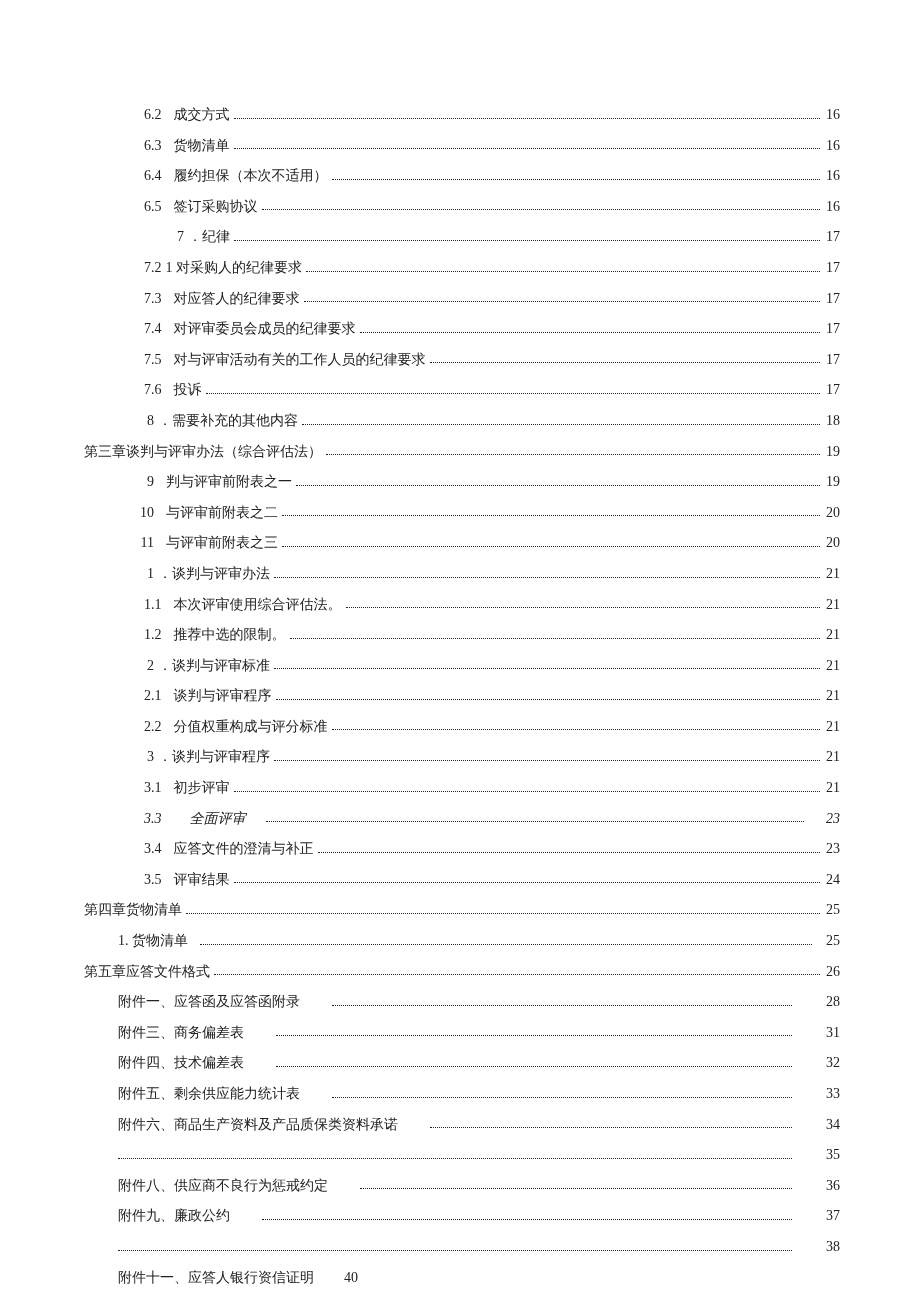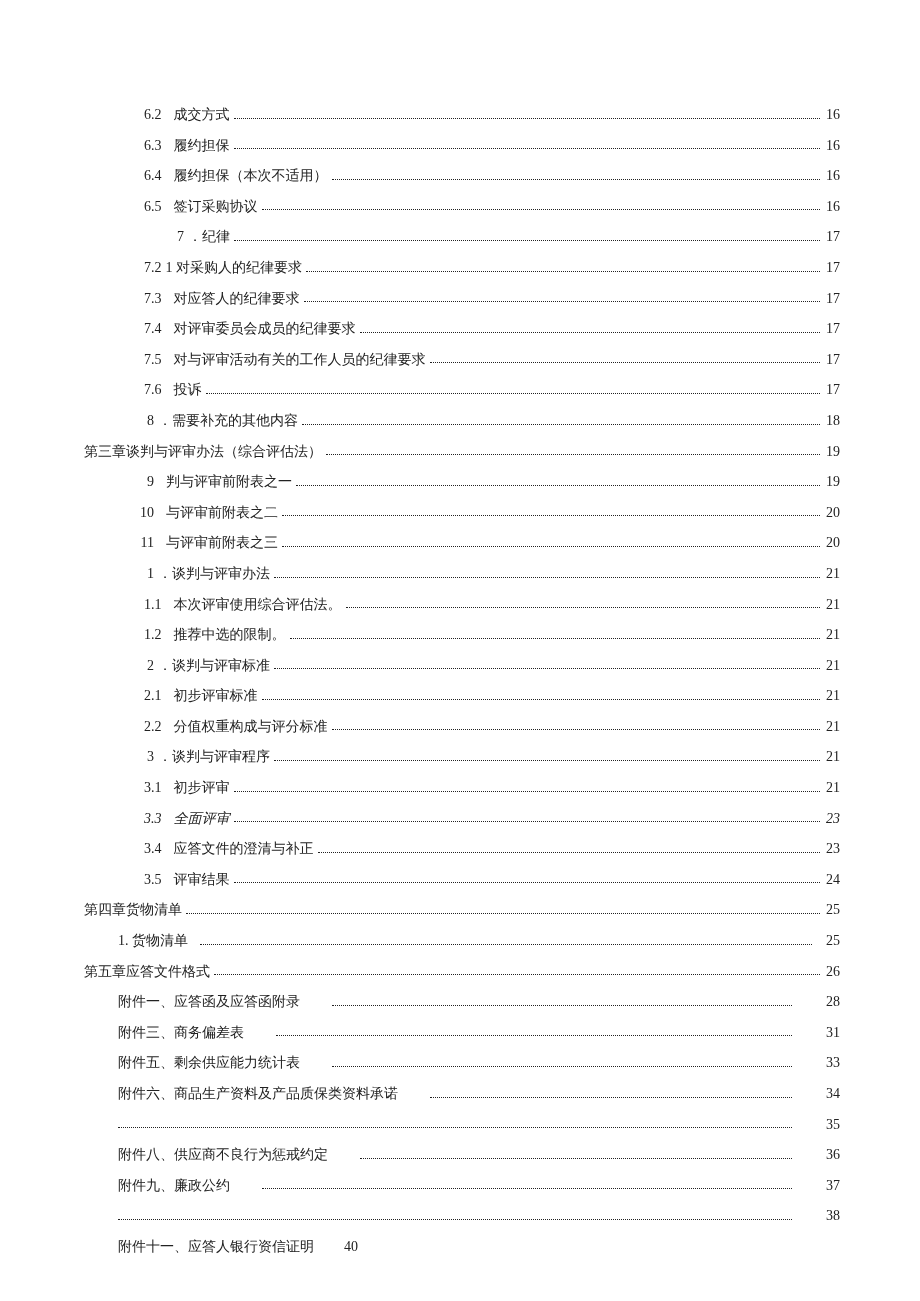--- a/index.html
+++ b/index.html
@@ -37,42 +37,42 @@
     border-bottom: 1.4px dotted #222;
     margin: 0 4px 3px 4px;
     height: 1px;
     align-self: flex-end;
     position: relative;
     top: -3px;
   }
   .toc-page {
     padding-left: 2px;
   }
-  .italic { font-style: italic; }
+  .italic { font-style: italic; gap: 16px; }
   .indent-0 { padding-left: 0px; }
   .indent-1 { padding-left: 34px; }
   .indent-2 { padding-left: 64px; }
   .indent-3 { padding-left: 64px; }
   .indent-1b { padding-left: 34px; gap: 8px; }
   .indent-att { padding-left: 34px; gap: 28px; }
 </style>
 </head>
 <body>
 
 <div class="page">
   <div id="toc-container">
       <div class="toc-line indent-3">
         <span class="toc-num ">6.2</span>
         <span class="toc-text">成交方式</span>
         <span class="toc-dots"></span>
         <span class="toc-page">16</span>
       </div>
       <div class="toc-line indent-3">
         <span class="toc-num ">6.3</span>
-        <span class="toc-text">履约担保</span>
+        <span class="toc-text">货物清单</span>
         <span class="toc-dots"></span>
         <span class="toc-page">16</span>
       </div>
       <div class="toc-line indent-3">
         <span class="toc-num ">6.4</span>
         <span class="toc-text">履约担保（本次不适用）</span>
         <span class="toc-dots"></span>
         <span class="toc-page">16</span>
       </div>
       <div class="toc-line indent-3">
@@ -165,21 +165,21 @@
         <span class="toc-page">21</span>
       </div>
       <div class="toc-line indent-1">
         <span class="toc-num w2">2</span>
         <span class="toc-text nogap">．谈判与评审标准</span>
         <span class="toc-dots"></span>
         <span class="toc-page">21</span>
       </div>
       <div class="toc-line indent-3">
         <span class="toc-num ">2.1</span>
-        <span class="toc-text">初步评审标准</span>
+        <span class="toc-text">谈判与评审程序</span>
         <span class="toc-dots"></span>
         <span class="toc-page">21</span>
       </div>
       <div class="toc-line indent-3">
         <span class="toc-num ">2.2</span>
         <span class="toc-text">分值权重构成与评分标准</span>
         <span class="toc-dots"></span>
         <span class="toc-page">21</span>
       </div>
       <div class="toc-line indent-1">
@@ -229,20 +229,25 @@
       </div>
       <div class="toc-line indent-att">
         <span class="toc-text nogap">附件一、应答函及应答函附录</span>
         <span class="toc-dots"></span>
         <span class="toc-page">28</span>
       </div>
       <div class="toc-line indent-att">
         <span class="toc-text nogap">附件三、商务偏差表</span>
         <span class="toc-dots"></span>
         <span class="toc-page">31</span>
+      </div>
+      <div class="toc-line indent-att">
+        <span class="toc-text nogap">附件四、技术偏差表</span>
+        <span class="toc-dots"></span>
+        <span class="toc-page">32</span>
       </div>
       <div class="toc-line indent-att">
         <span class="toc-text nogap">附件五、剩余供应能力统计表</span>
         <span class="toc-dots"></span>
         <span class="toc-page">33</span>
       </div>
       <div class="toc-line indent-att">
         <span class="toc-text nogap">附件六、商品生产资料及产品质保类资料承诺</span>
         <span class="toc-dots"></span>
         <span class="toc-page">34</span>

